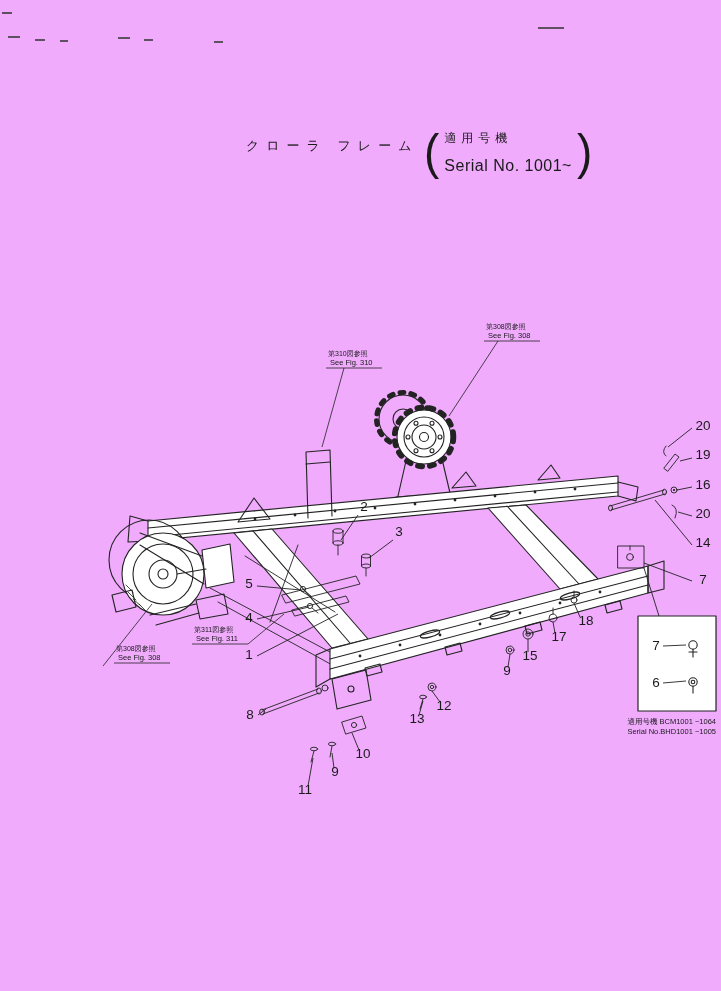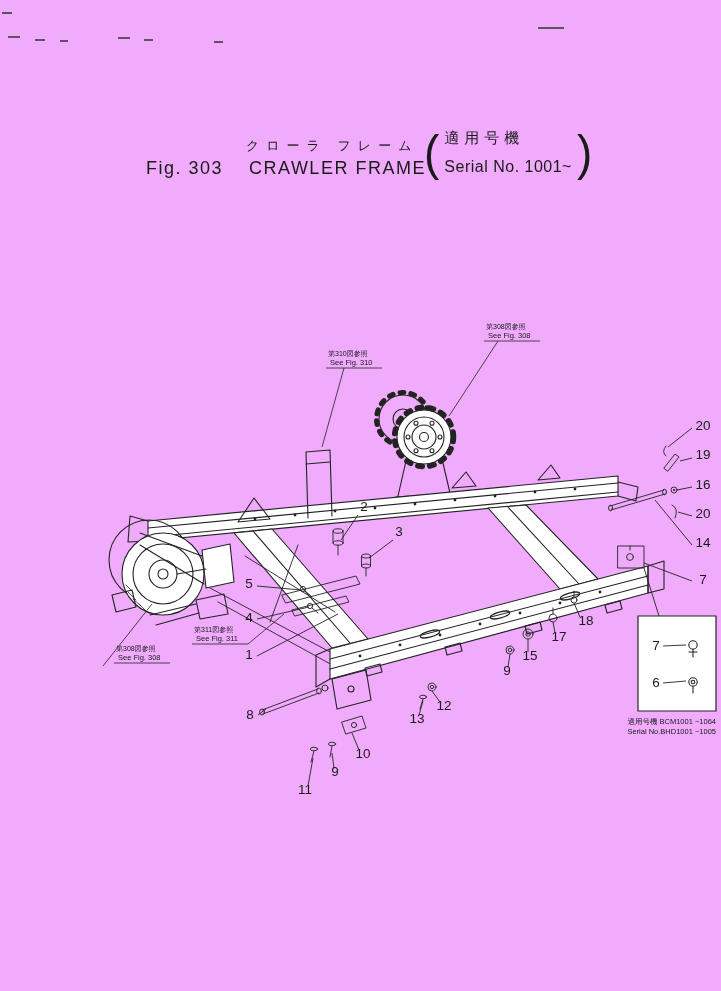--- a/index.html
+++ b/index.html
@@ -6,38 +6,35 @@
   .page{position:relative;width:721px;height:991px;background:#f0abfc;overflow:hidden;
         font-family:"Liberation Sans",sans-serif;color:#1a1a1a;}
   .page svg{position:absolute;left:0;top:0;}
   
   .jp-title{position:absolute;left:246px;top:137px;font-size:13px;letter-spacing:7px;white-space:nowrap;}
   .en-row{position:absolute;left:146px;top:158px;font-size:18px;letter-spacing:1.5px;white-space:nowrap;}
   .en-row .fig-no{margin-right:26px;}
   .serial-block{position:absolute;left:424px;top:129px;display:flex;align-items:center;}
   .paren{font-size:46px;font-weight:400;line-height:1;transform:scaleY(1.08);}
   .serial-stack{display:flex;flex-direction:column;align-items:flex-start;margin:0 5px;}
-  .serial-jp{font-size:15px;letter-spacing:5px;font-family:Liberation Mono, monospace;}
+  .serial-jp{font-size:12px;letter-spacing:5px;font-family:Liberation Mono, monospace;}
   .serial-en{font-size:16px;letter-spacing:0.5px;margin-top:10px;}
   
   svg text{font-family:"Liberation Sans",sans-serif;fill:#1a1a1a;}
   .callout-num{font-size:13.5px;text-anchor:middle;}
   .ref-jp{font-size:7px;}
   .ref-en{font-size:7.5px;}
   .inset-serial{font-size:7.5px;text-anchor:end;}
 </style>
 </head>
 <body>
 
 <div class="page">
 
   <div class="jp-title">クローラ フレーム</div>
-  <div class="en-row">
-    <span class="fig-no">Fig. 303</span><span>CRAWLER FRAME</span>
-  </div>
   <div class="serial-block">
     <span class="paren">(</span>
     <span class="serial-stack">
       <span class="serial-jp">適用号機</span>
       <span class="serial-en">Serial No. 1001~</span>
     </span>
     <span class="paren">)</span>
   </div>
 
   <svg id="diagram-svg" width="721" height="991" viewBox="0 0 721 991">

